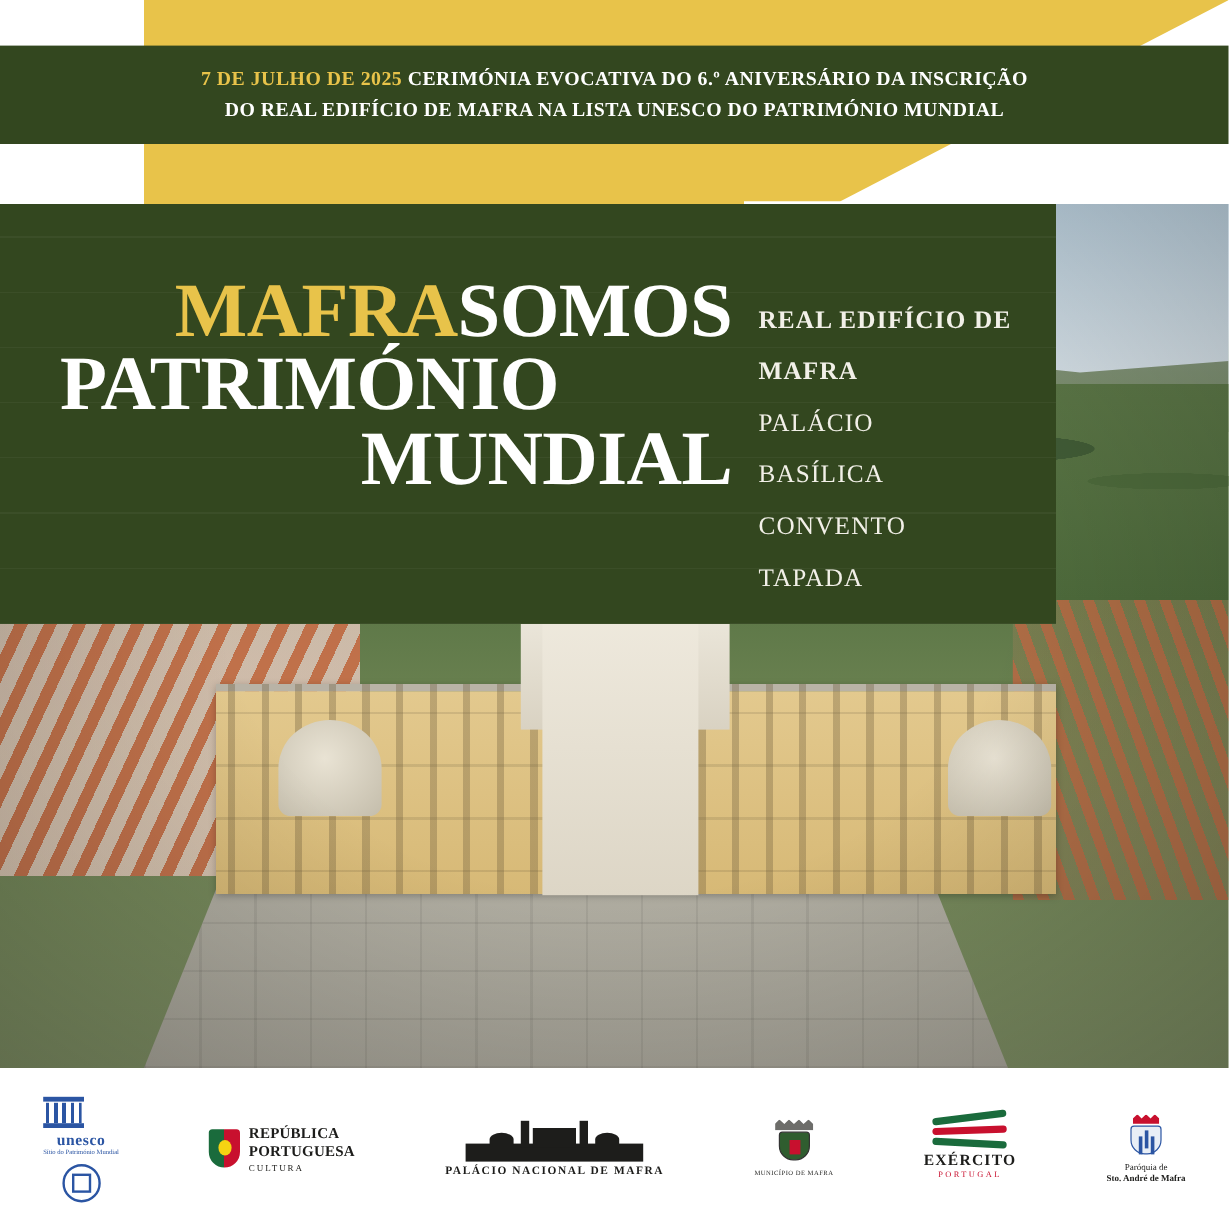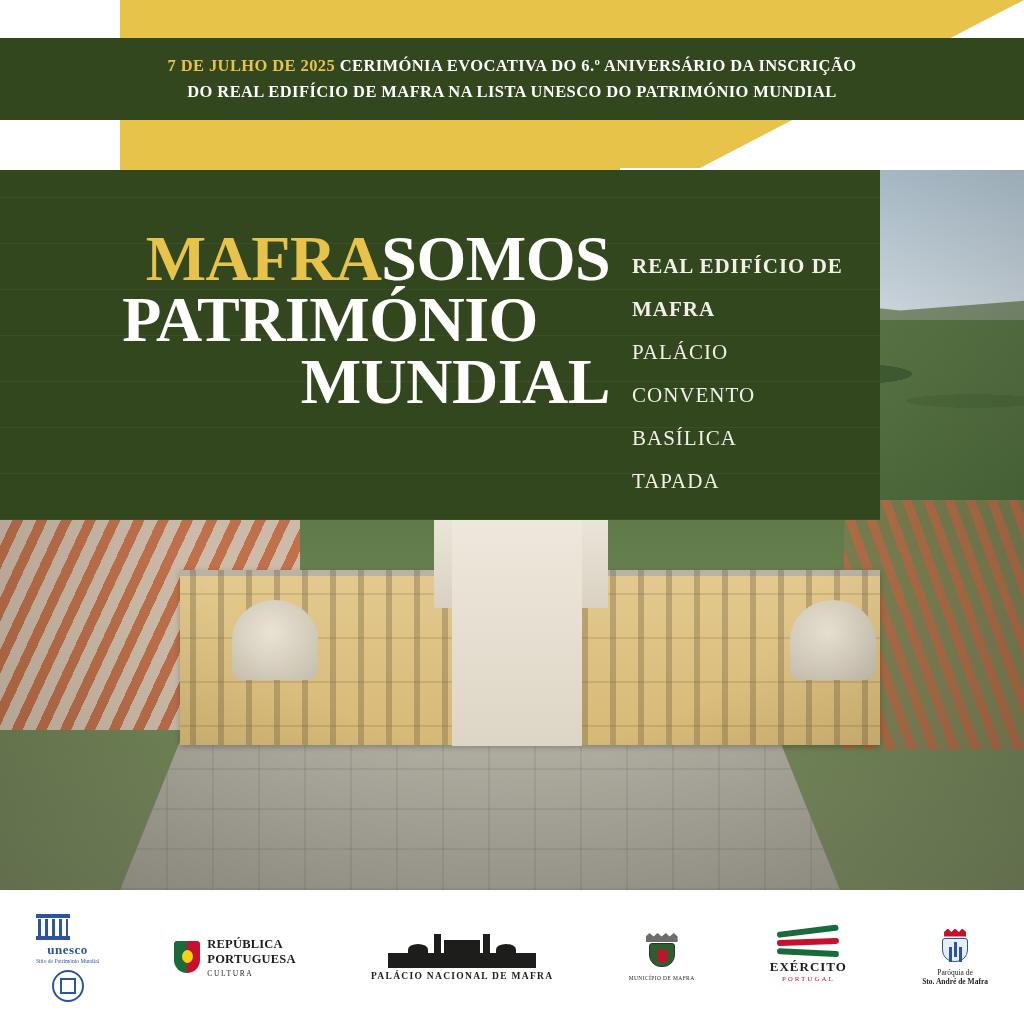--- a/index.html
+++ b/index.html
@@ -173,21 +173,21 @@
   .title-line {
     font-family: "Liberation Serif", serif;
     font-weight: bold;
     font-size: 64px;
     line-height: 0.96;
     color: #ffffff;
     letter-spacing: -0.5px;
   }
   .title-mafra { color: #e8c34a; }
   .title-line.l1 { text-align: right; }
-  .title-line.l2 { text-align: center; }
+  .title-line.l2 { text-align: left; }
   .title-line.l3 { text-align: right; }
 
   .sublist {
     position: absolute;
     top: 75px; left: 632px;
     color: #ffffff;
   }
   .sublist-item {
     font-family: "Liberation Serif", serif;
     font-size: 21px;
@@ -336,22 +336,22 @@
 
     <div class="titles">
       <div class="title-line l1"><span class="title-mafra">MAFRA</span><span>SOMOS</span></div>
       <div class="title-line l2">PATRIMÓNIO</div>
       <div class="title-line l3">MUNDIAL</div>
     </div>
 
     <div class="sublist">
       <div class="sublist-item first">REAL EDIFÍCIO DE MAFRA</div>
       <div class="sublist-item">PALÁCIO</div>
+      <div class="sublist-item">BASÍLICA</div>
       <div class="sublist-item">CONVENTO</div>
-      <div class="sublist-item">BASÍLICA</div>
       <div class="sublist-item">TAPADA</div>
     </div>
   </div>
 
   <div class="footer">
 
     <div class="logo unesco">
       <div>
         <div class="unesco-temple">
           <div class="roof"></div>

